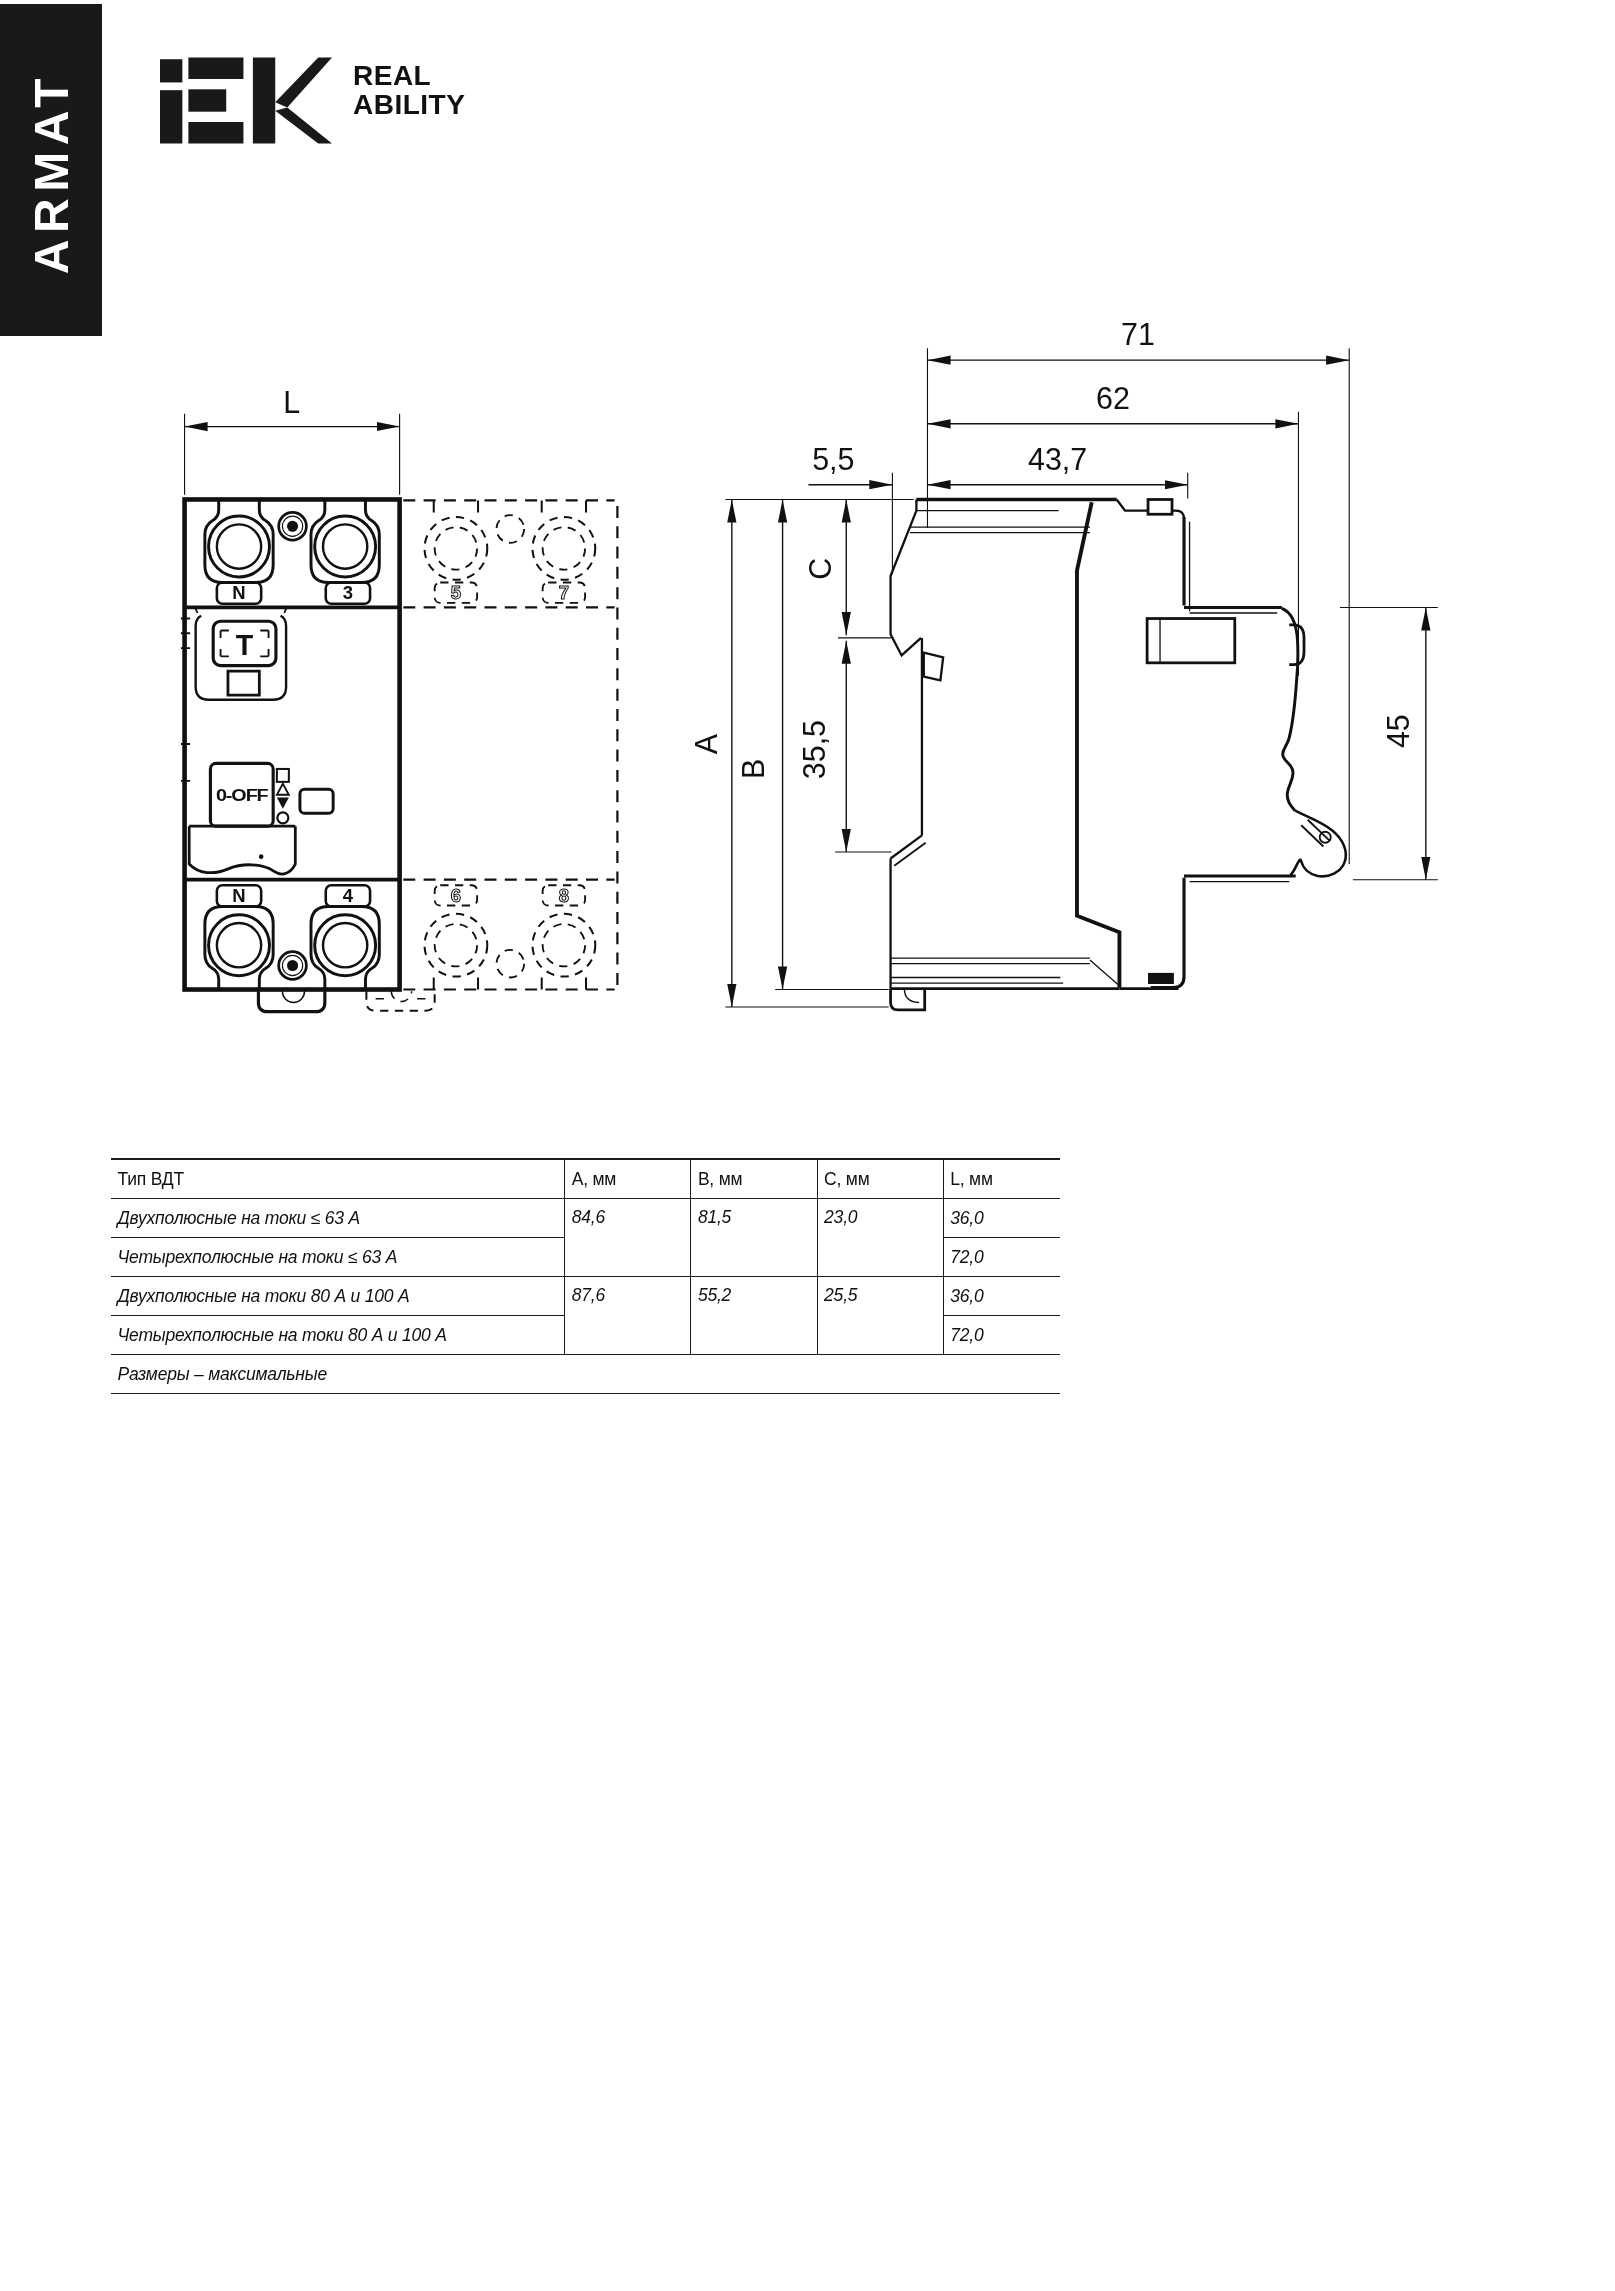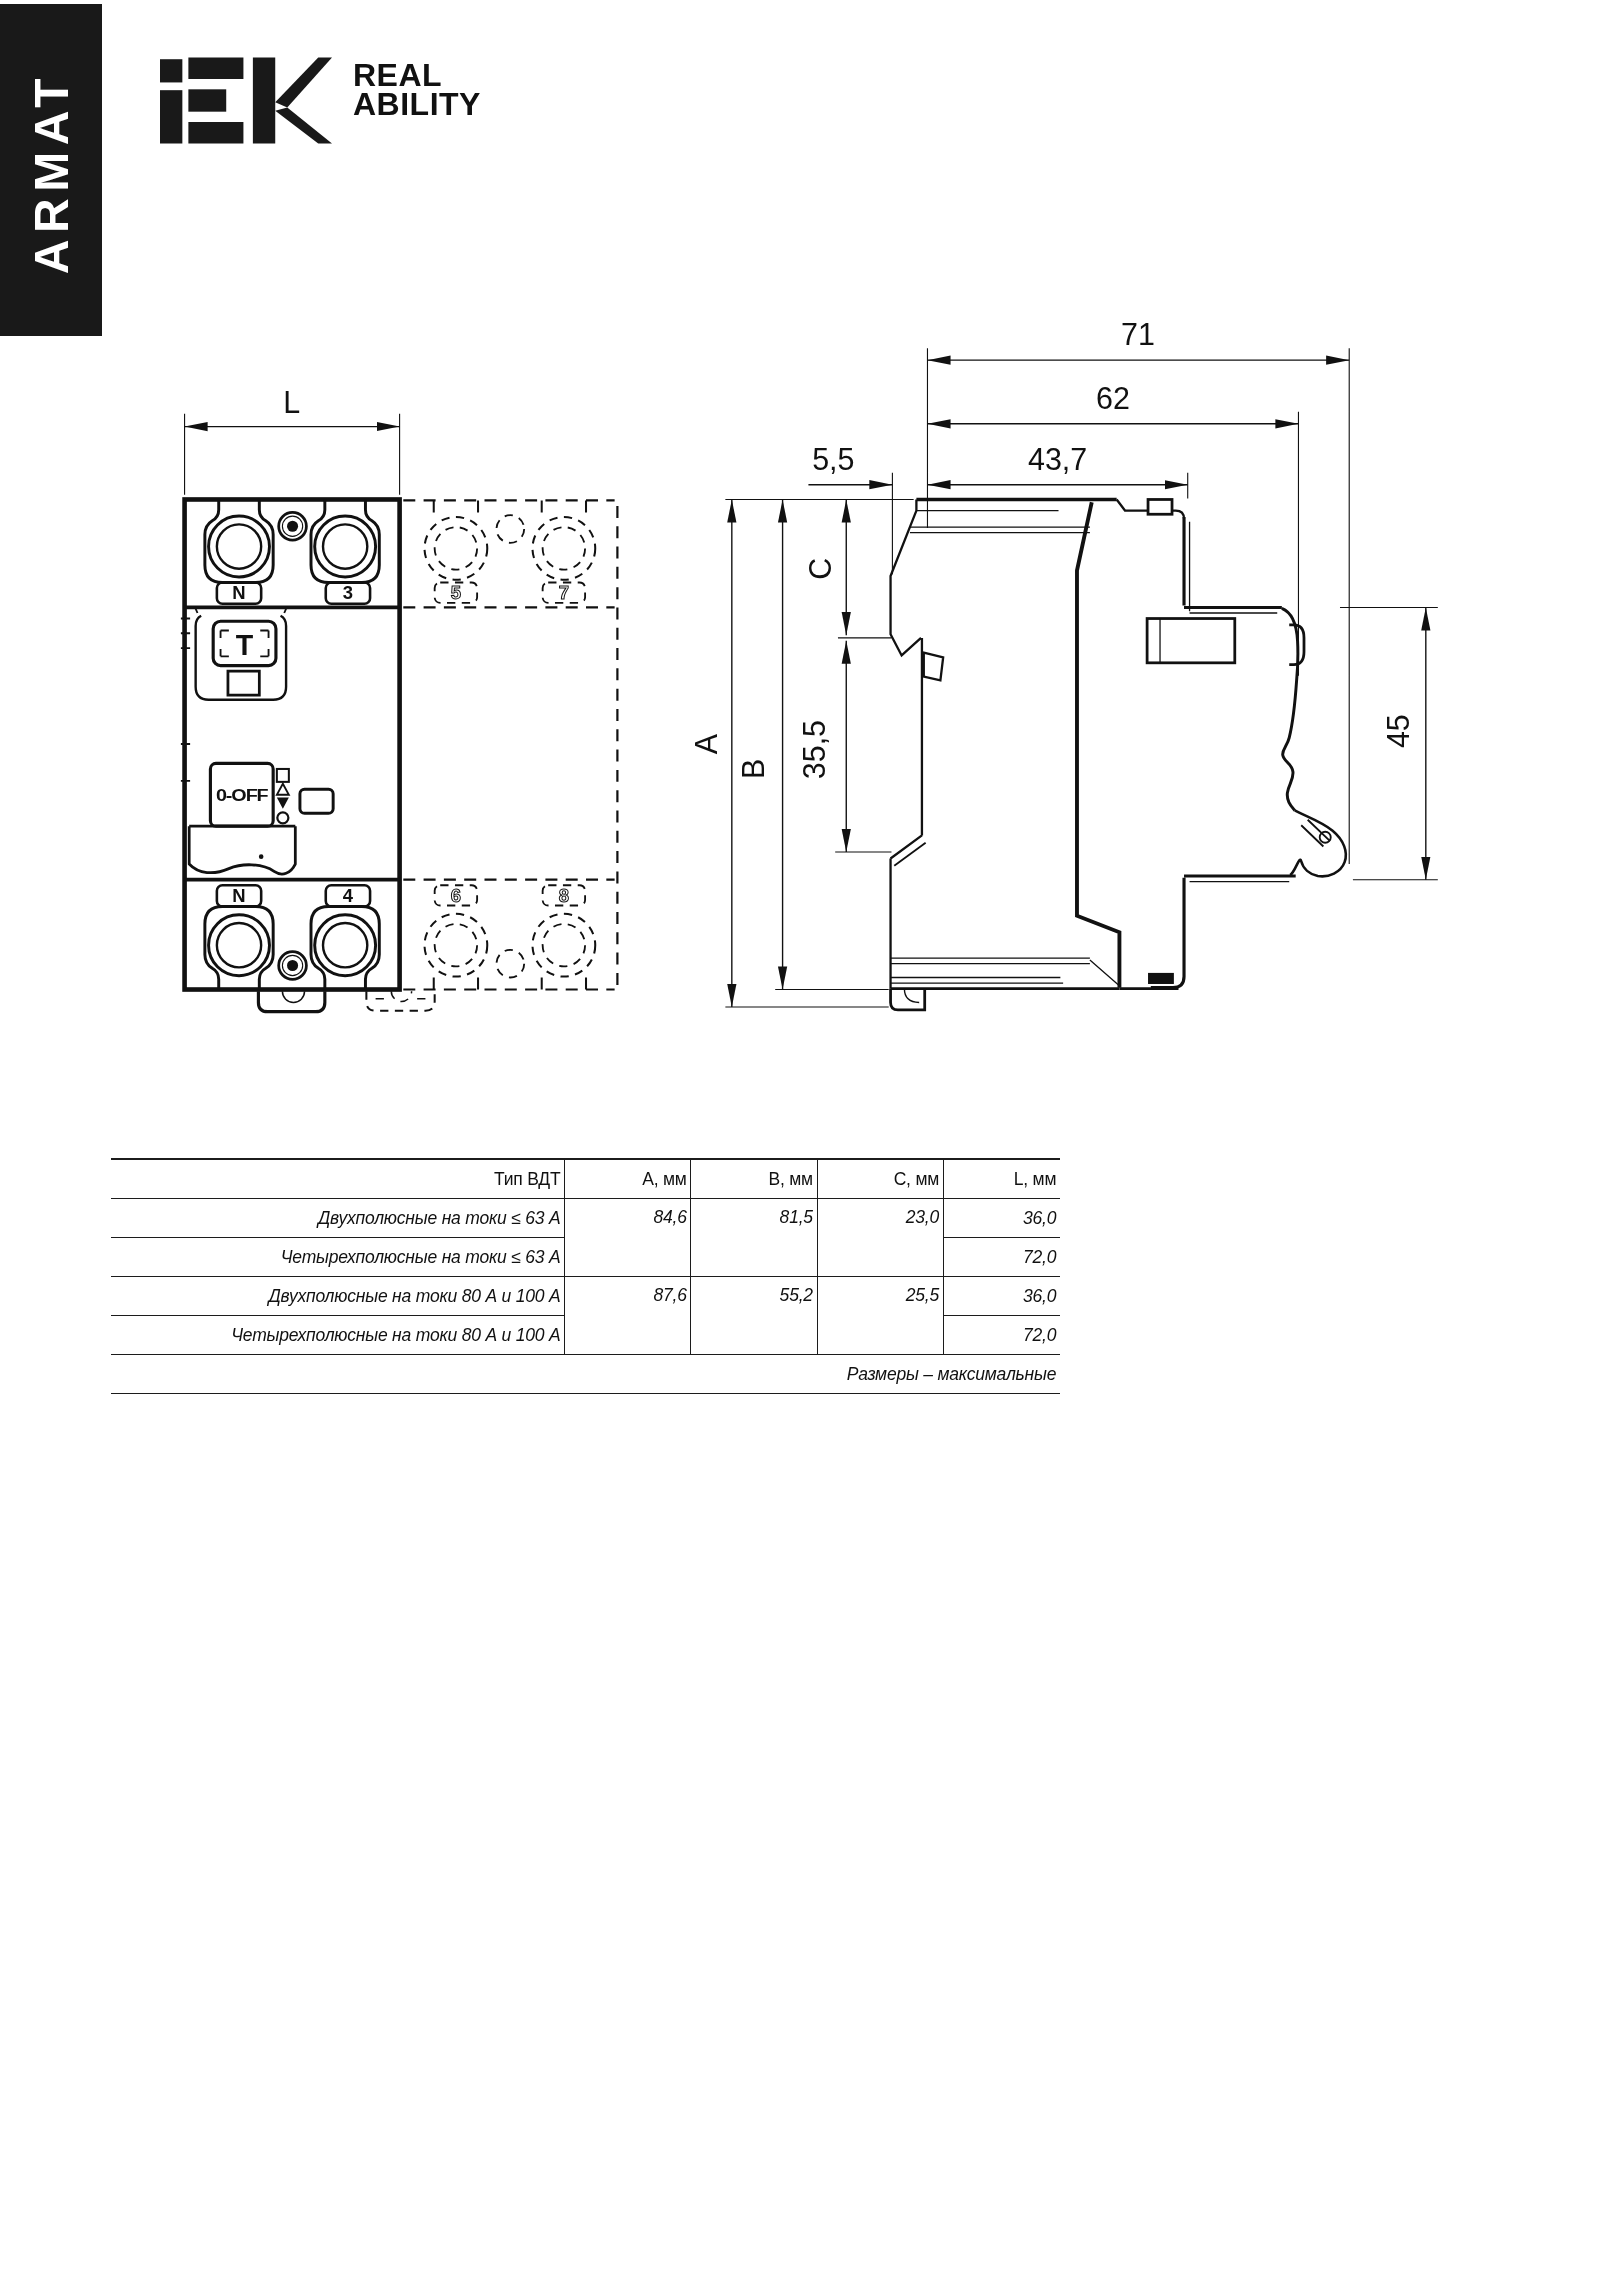--- a/index.html
+++ b/index.html
@@ -10,37 +10,37 @@
   
   .brandbar{position:absolute;left:0;top:3.7px;width:102px;height:332px;background:#191919;}
   .brandbar .brand-text{
     position:absolute;left:51px;top:169px;width:314px;
     transform:translate(-50%,-50%) rotate(-90deg);
     color:#fff;font-size:48px;font-weight:bold;letter-spacing:6.5px;text-align:center;
     font-family:"Liberation Sans",sans-serif;
   }
   
   .logo-svg{position:absolute;left:160px;top:57px;}
-  .tagline{position:absolute;left:353px;top:61px;font-weight:bold;font-size:32px;line-height:29px;letter-spacing:0.5px;}
+  .tagline{position:absolute;left:353px;top:61px;font-weight:bold;font-size:28px;line-height:29px;letter-spacing:0.5px;}
   
   .drawing{position:absolute;left:0;top:0;}
   svg text{font-family:"Liberation Sans",sans-serif;fill:#111;}
   .t-dim{font-size:33px;text-anchor:middle;}
   .t-lbl{font-size:20px;font-weight:bold;text-anchor:middle;}
   .t-lbl-o{font-size:20px;font-weight:bold;text-anchor:middle;fill:#fff;stroke:#111;stroke-width:1.1px;}
   .t-test{font-size:31px;font-weight:bold;text-anchor:middle;}
   .t-sw{font-size:18px;font-weight:bold;text-anchor:middle;letter-spacing:-1px;}
   .ln{stroke:#111;fill:none;}
   .dash{stroke-dasharray:13 9;}
   .dashc{stroke-dasharray:9 7;}
   .dl{stroke:#111;stroke-width:1.5;fill:none;}
   .xl{stroke:#111;stroke-width:1.2;fill:none;}
   
   .dims-table{position:absolute;left:111px;top:1158px;border-collapse:collapse;font-size:17.5px;letter-spacing:-0.2px;color:#111;table-layout:fixed;}
-  .dims-table td,.dims-table th{height:38px;padding:0 3.7px 0 6.5px;text-align:right;font-weight:normal;vertical-align:middle;}
+  .dims-table td,.dims-table th{height:38px;padding:0 3.7px 0 6.5px;text-align:left;font-weight:normal;vertical-align:middle;}
   .dims-table .c0{width:443px;}
   .dims-table .c1{width:115px;}
   .dims-table .c2{width:115px;}
   .dims-table .c3{width:115px;}
   .dims-table .c4{width:106px;}
   .dims-table tr.hd th{border-top:2px solid #1c1c1c;border-bottom:1.7px solid #1c1c1c;}
   .dims-table td{border-top:1.5px solid #1c1c1c;font-style:italic;}
   .dims-table td.vsep,.dims-table th.vsep{border-left:1.5px solid #1c1c1c;}
   .dims-table td.vtop{vertical-align:top;padding-top:8.3px;}
   .dims-table tr.fn td{border-top:1.8px solid #1c1c1c;border-bottom:1.8px solid #1c1c1c;}

